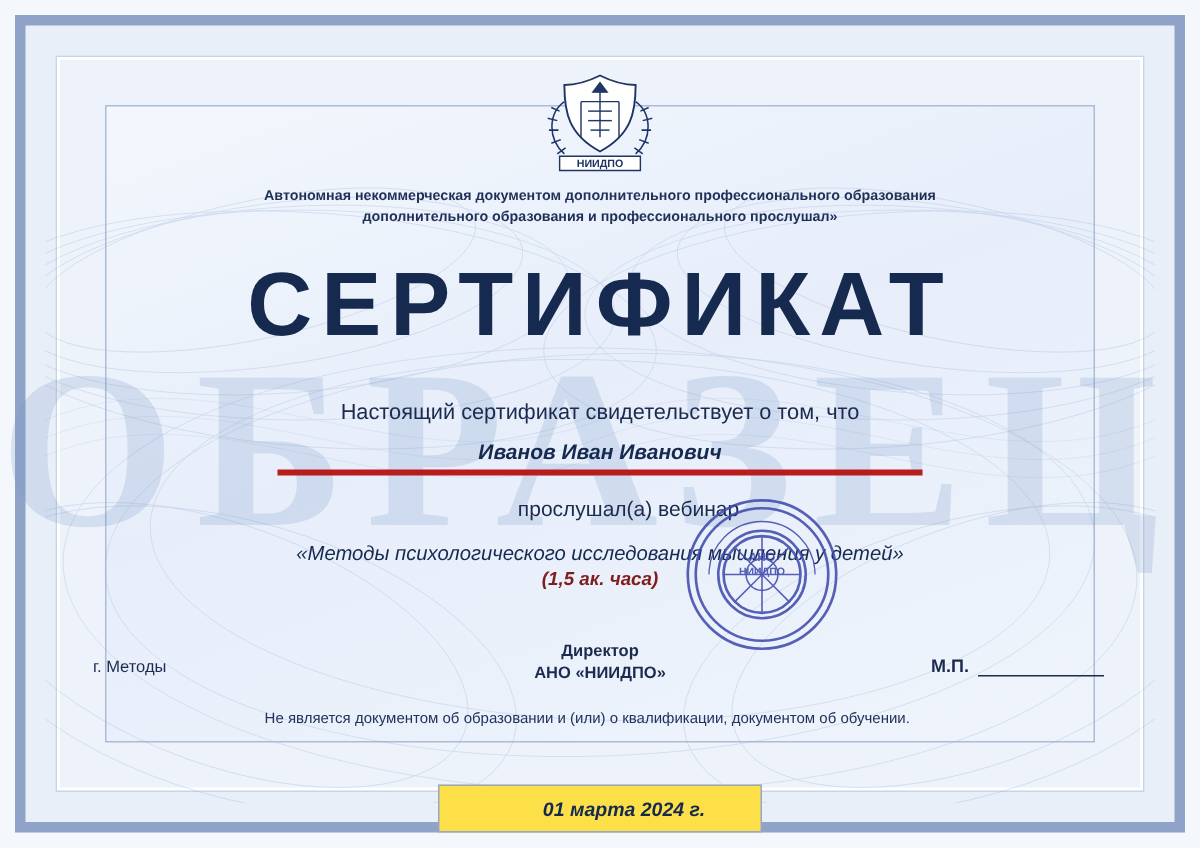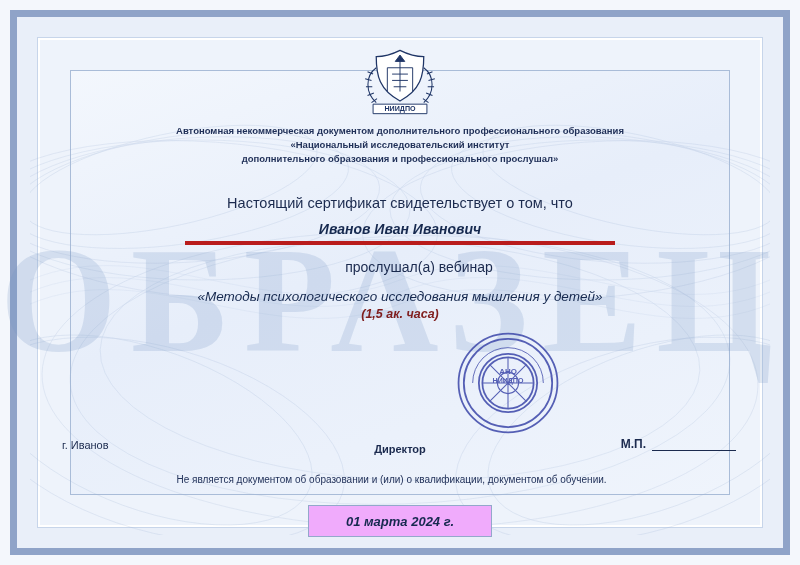--- a/index.html
+++ b/index.html
@@ -201,28 +201,29 @@
     text-align: center;
     font-size: 10px;
     color: #22325a;
   }
 
   
   .date-box {
     position: absolute;
     left: 50%;
     transform: translateX(-50%);
-    bottom: 28px;
+    bottom: 10px;
     width: 182px;
     height: 30px;
-    background: #f0abfc;
+    background: #fde047;
     border: 1px solid #93a8cb;
     display: flex;
     align-items: center;
     justify-content: center;
+    padding-left: 32px;
   }
   .date-text {
     font-size: 13px;
     font-weight: 700;
     font-style: italic;
     color: #16294f;
   }
 </style>
 </head>
 <body>
@@ -294,40 +295,41 @@
         </g>
         <g>
           <path d="M26 76 L94 76 L94 88 L26 88 Z" fill="#ffffff" stroke="#1f3566" stroke-width="1.2"></path>
           <text x="60" y="85" text-anchor="middle" font-family="Liberation Sans, sans-serif" font-size="9" font-weight="bold" fill="#1f3566">НИИДПО</text>
         </g>
       </svg>
     </div>
 
     <div class="org-lines">
       <div>Автономная некоммерческая документом дополнительного профессионального образования</div>
-      <div>«Национальный исследовательский институт</div>
       <div>дополнительного образования и профессионального прослушал»</div>
     </div>
 
+    <div class="title">СЕРТИФИКАТ</div>
 
     <div class="subtitle">Настоящий сертификат свидетельствует о том, что</div>
 
     <div class="name-row">
       <div class="name">Иванов Иван Иванович</div>
     </div>
 
     <div class="action">прослушал(а) вебинар</div>
 
     <div class="course">«Методы психологического исследования мышления у детей»</div>
     <div class="hours">(1,5 ак. часа)</div>
 
     <div class="footer">
-      <div class="city">г. Иванов</div>
+      <div class="city">г. Методы</div>
       <div class="director">
         <div>Директор</div>
+        <div>АНО «НИИДПО»</div>
       </div>
       <div class="mp">
         <span>М.П.</span><span class="mp-line"></span>
       </div>
     </div>
 
     <div class="disclaimer">Не является документом об образовании и (или) о квалификации, документом об обучении.</div>
   </div>
 
   <svg class="stamp" viewBox="0 0 120 120" xmlns="http://www.w3.org/2000/svg">

